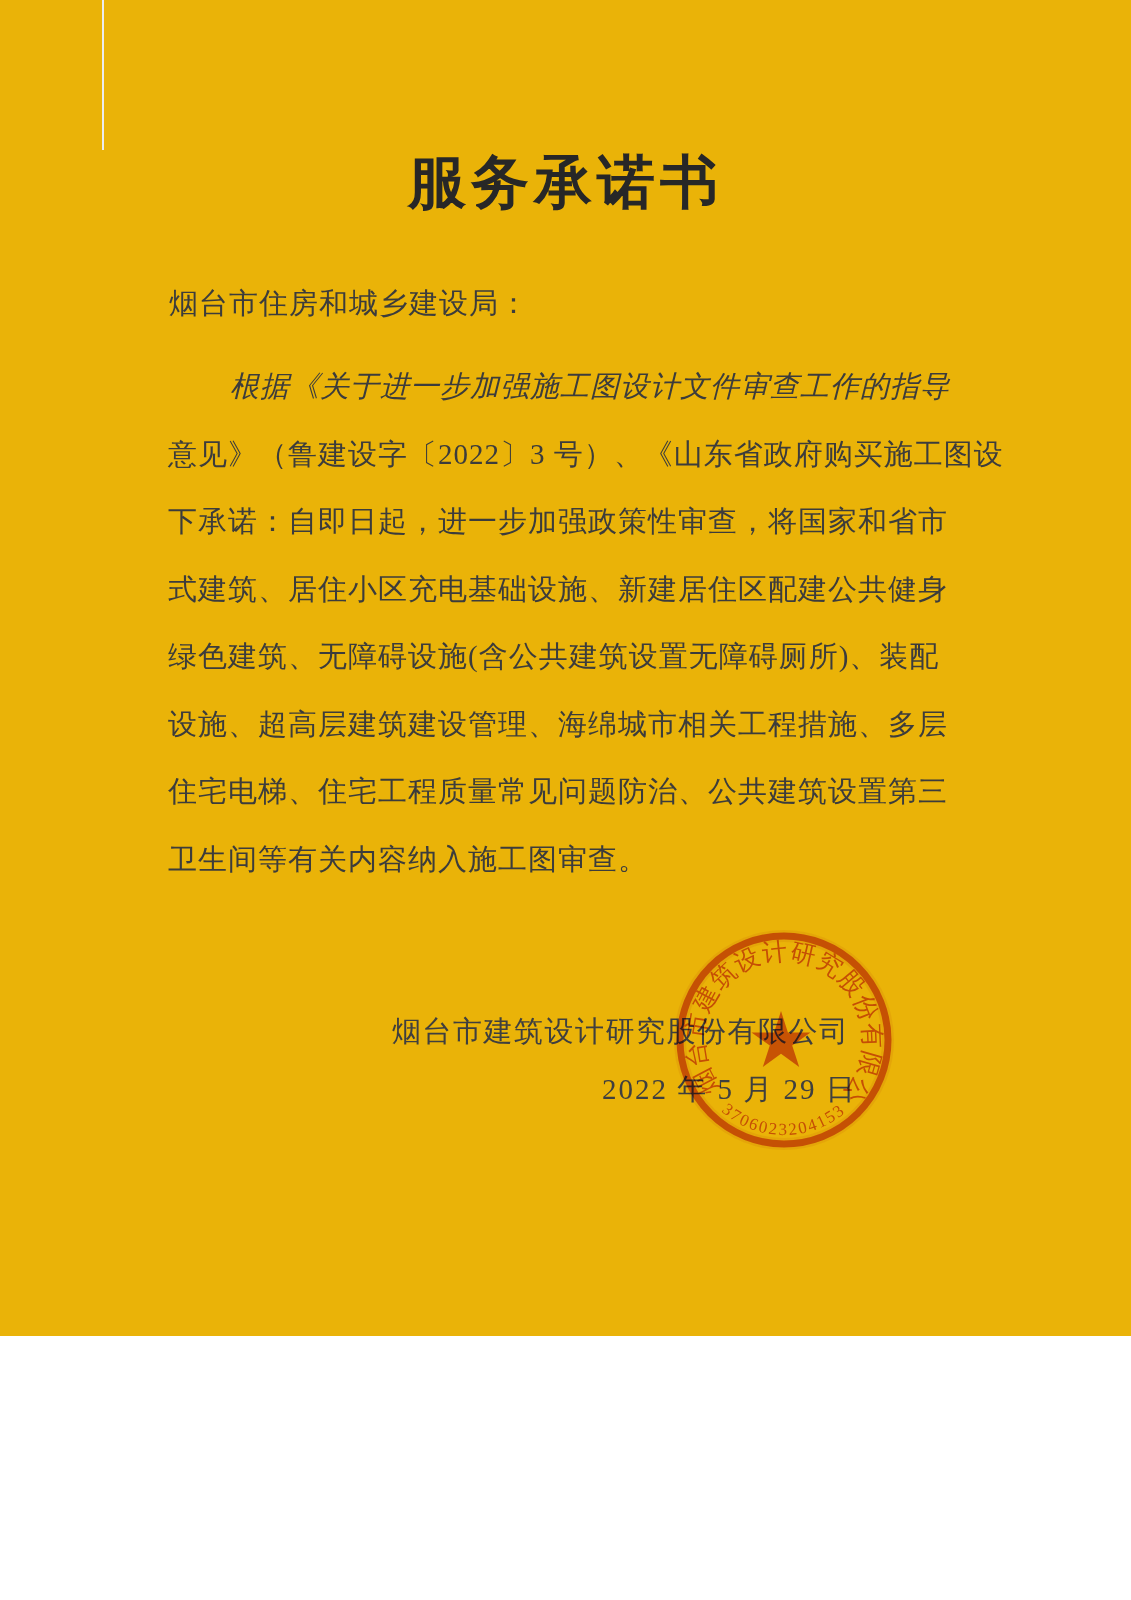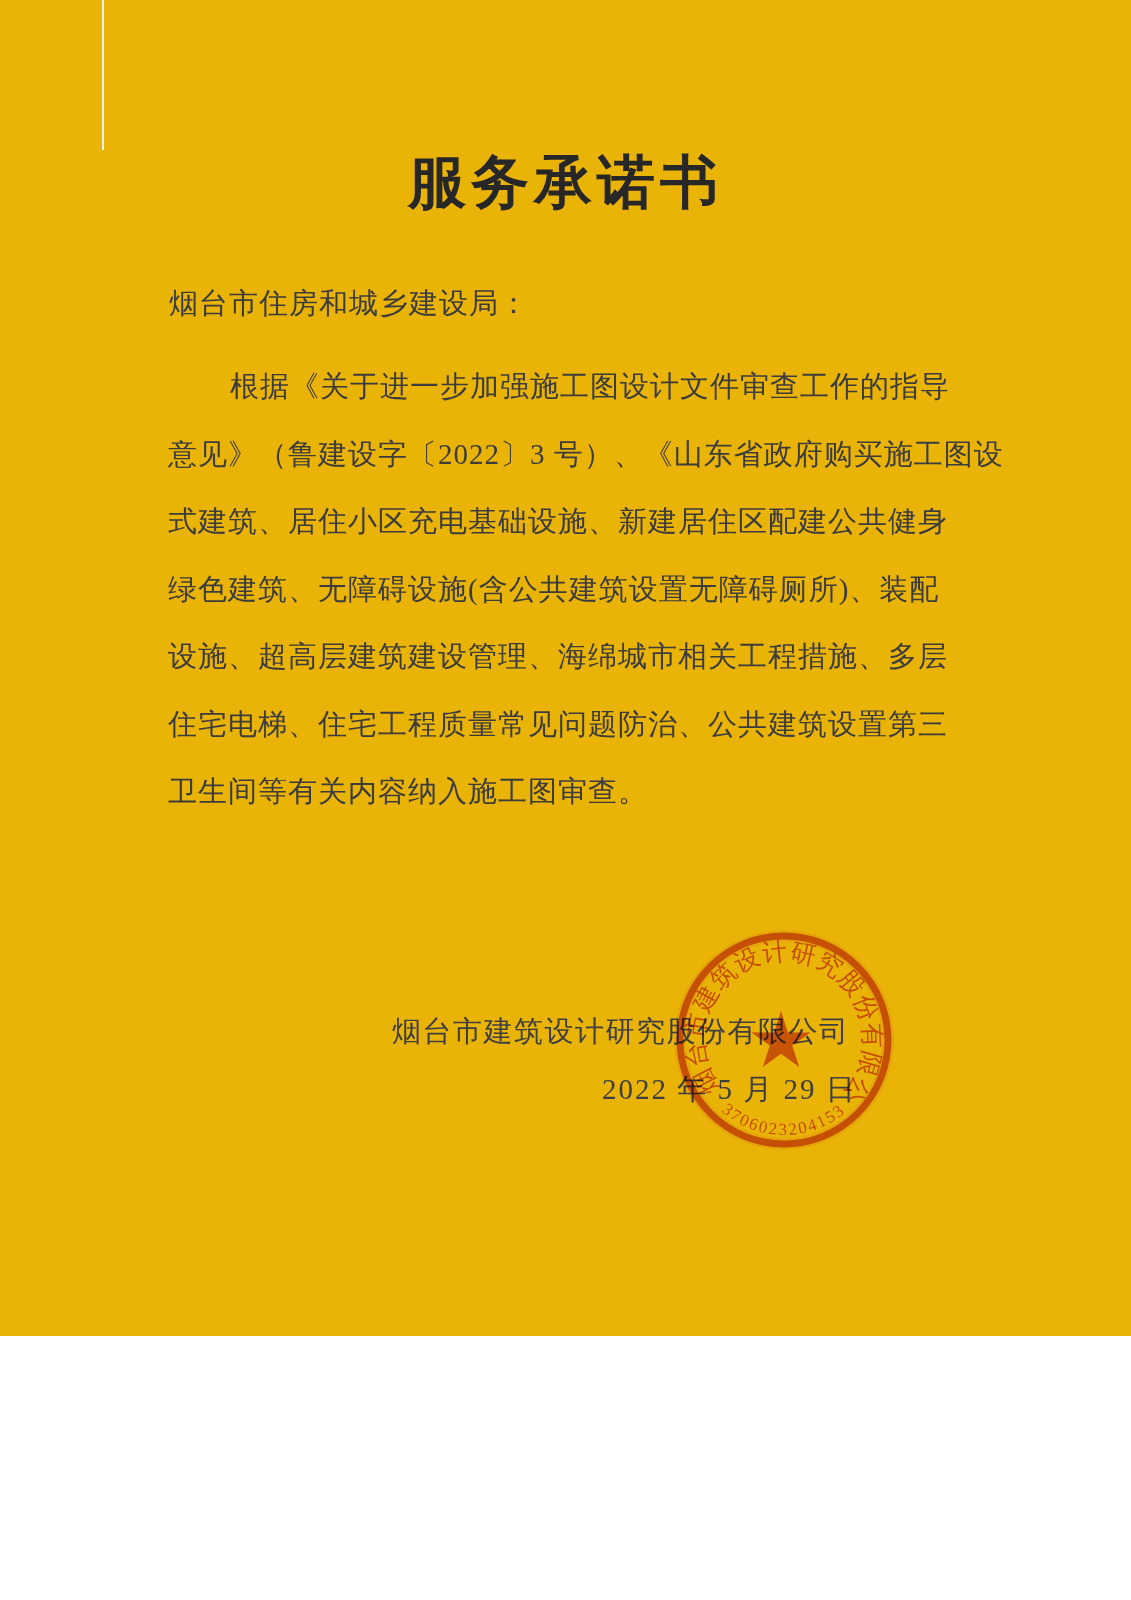--- a/index.html
+++ b/index.html
@@ -38,21 +38,21 @@
     width: 800px;
     font-size: 29px;
     color: #3c3c3c;
   }
   .body-line {
     height: 67.5px;
     line-height: 67.5px;
     letter-spacing: 1px;
     white-space: nowrap;
   }
-  .body-line.first { text-indent: 62px; }
+  .body-line.first { text-indent: 62px; font-style: italic; }
   .signature {
     position: absolute;
     left: 392px; top: 1012px;
     font-size: 29px;
     letter-spacing: 1.5px;
     color: #3f3f3f;
     white-space: nowrap;
   }
   .date-line {
     position: absolute;
@@ -84,20 +84,21 @@
 
 <div class="page">
 
   <div class="doc-title">服务承诺书</div>
 
   <div class="salutation">烟台市住房和城乡建设局：</div>
 
   <div class="body-text">
     <div class="body-line first">根据《关于进一步加强施工图设计文件审查工作的指导</div>
     <div class="body-line">意见》（鲁建设字〔2022〕3 号）、《山东省政府购买施工图设</div>
+    <div class="body-line">下承诺：自即日起，进一步加强政策性审查，将国家和省市</div>
     <div class="body-line">式建筑、居住小区充电基础设施、新建居住区配建公共健身</div>
     <div class="body-line">绿色建筑、无障碍设施(含公共建筑设置无障碍厕所)、装配</div>
     <div class="body-line">设施、超高层建筑建设管理、海绵城市相关工程措施、多层</div>
     <div class="body-line">住宅电梯、住宅工程质量常见问题防治、公共建筑设置第三</div>
     <div class="body-line">卫生间等有关内容纳入施工图审查。</div>
   </div>
 
   <div class="signature">烟台市建筑设计研究股份有限公司</div>
 
   <div class="date-line">2022 年 5 月 29 日</div>

